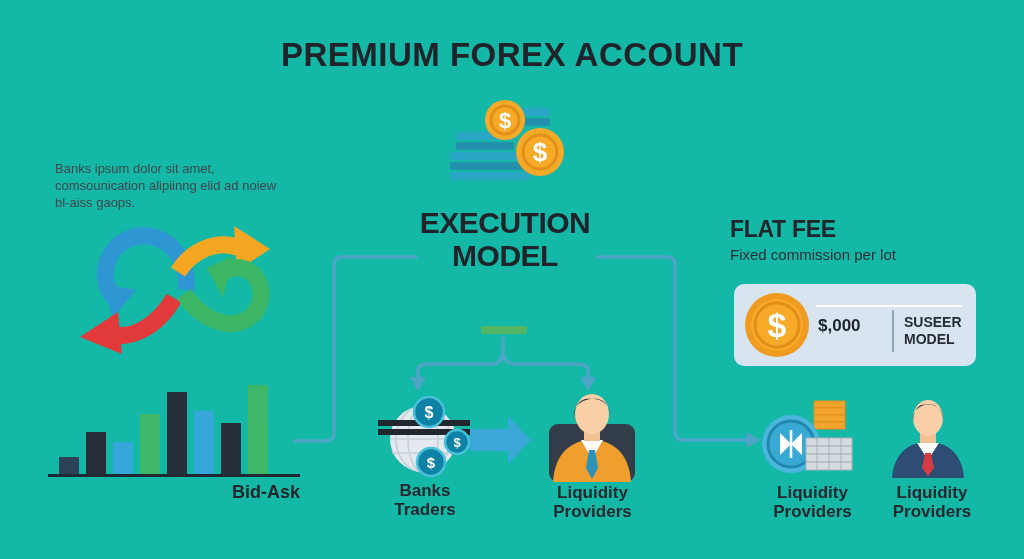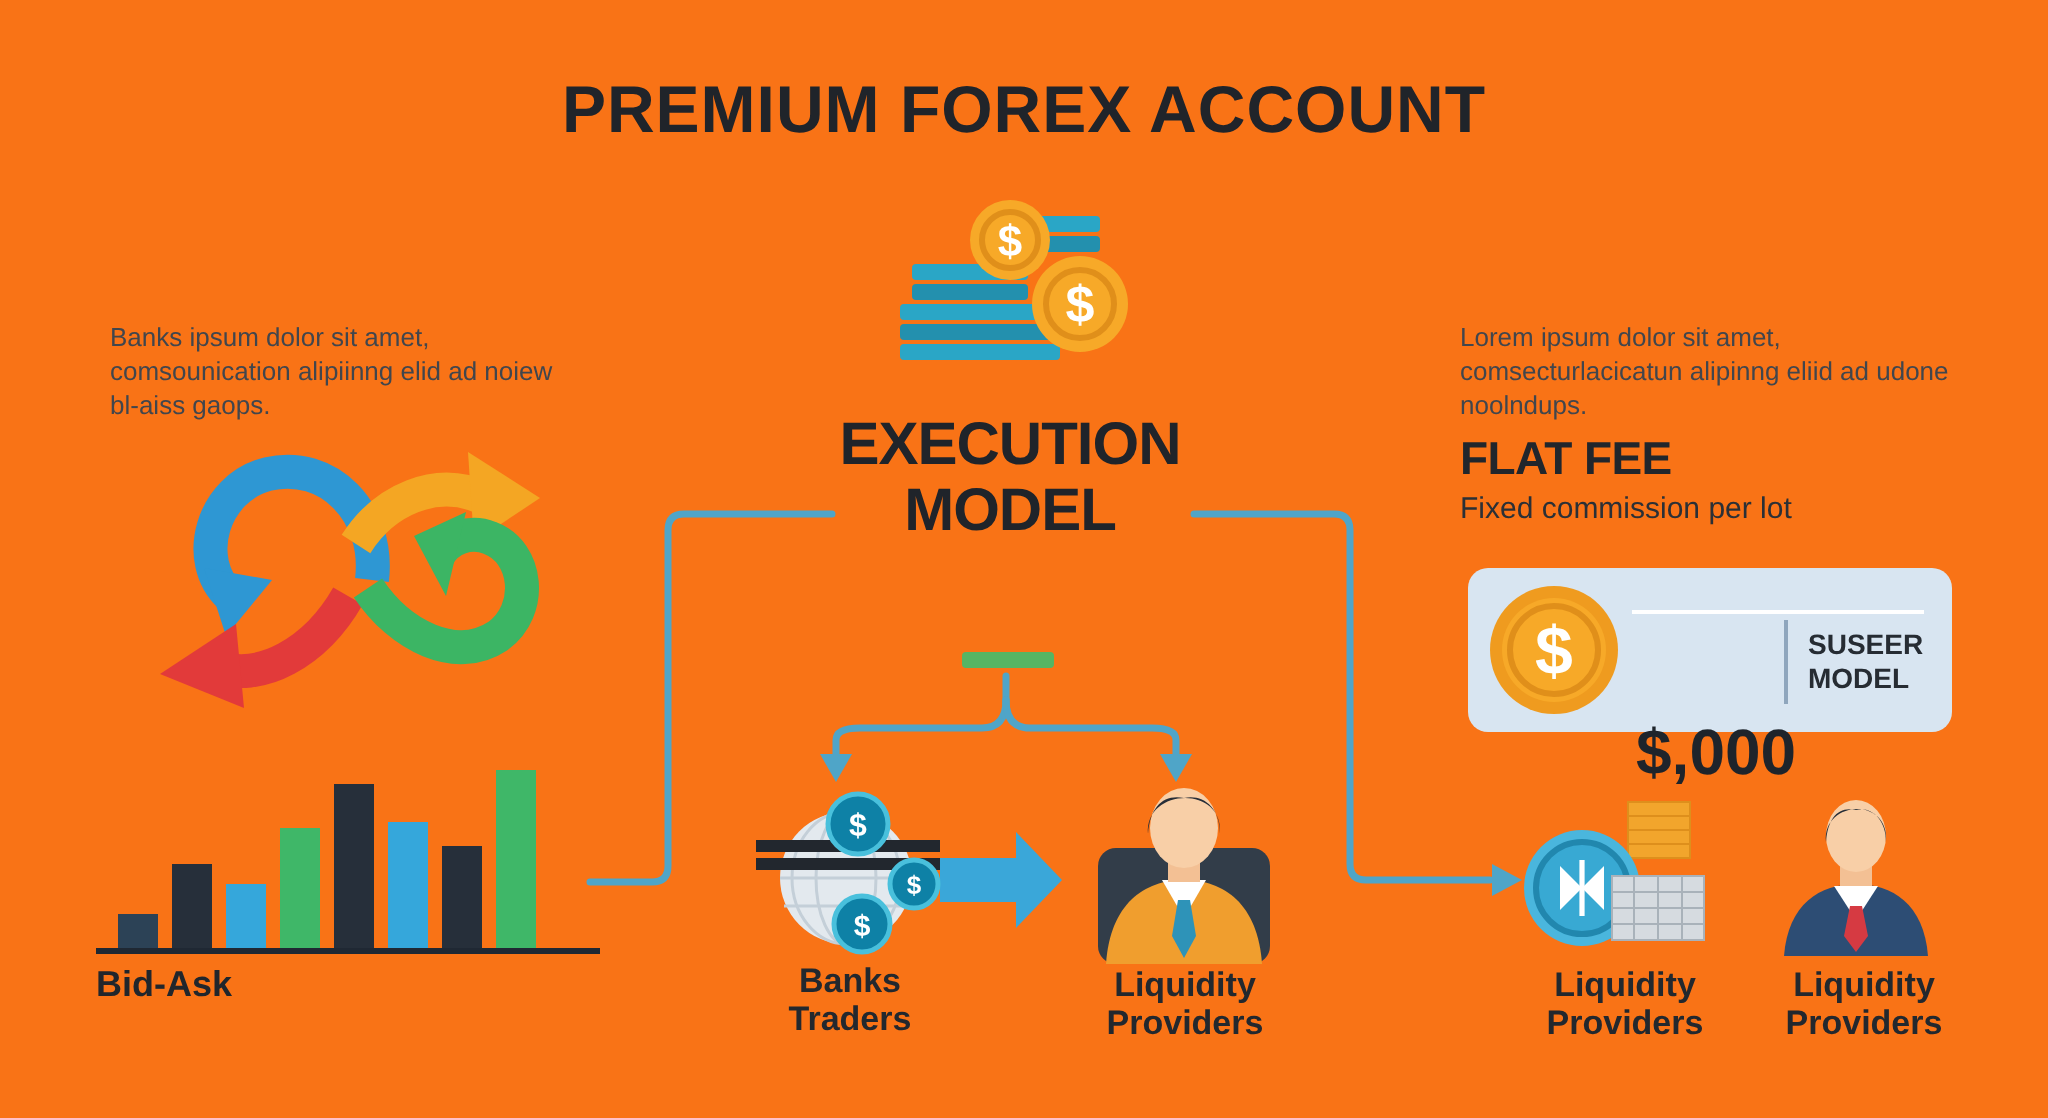--- a/index.html
+++ b/index.html
@@ -1,30 +1,30 @@
 <!DOCTYPE html>
 <html><head>
 <meta charset="utf-8">
 <style>
   html,body{margin:0;padding:0;background:#fff;}
-  #canvas{position:relative;width:1024px;height:559px;background:#f97316;overflow:hidden;
+  #canvas{position:relative;width:1024px;height:559px;background:#14b8a6;overflow:hidden;
           font-family:"Liberation Sans", sans-serif;color:#21262c;}
   .abs{position:absolute;}
   .hd{font-weight:bold;letter-spacing:-0.3px;color:#21262c;}
   #title{left:0;top:36px;width:1024px;text-align:center;font-size:33px;font-weight:bold;
          letter-spacing:0.5px;color:#20242a;}
   
   #left-heading{left:55px;top:124px;font-size:21px;}
   #left-body{left:55px;top:160px;width:238px;font-size:13px;line-height:17px;color:#41464d;}
   #swap-icon{left:58px;top:210px;}
   #chart{left:48px;top:385px;width:252px;height:92px;}
   #bars{position:absolute;left:11px;bottom:3px;display:flex;align-items:flex-end;gap:7px;height:89px;}
   .bar{width:20px;}
   #baseline{position:absolute;left:0;bottom:0;width:252px;height:3px;background:#1f2833;}
-  #chart-label{left:48px;top:482px;width:252px;text-align:left;font-size:18px;font-weight:bold;}
+  #chart-label{left:48px;top:482px;width:252px;text-align:right;font-size:18px;font-weight:bold;}
   
   #coins-icon{left:448px;top:92px;}
   #ecn-heading{left:390px;top:206px;width:230px;text-align:center;font-size:30px;font-weight:bold;
                line-height:33px;color:#20242a;letter-spacing:-0.5px;}
   #ecn-heading span{display:block;}
   #green-bar{left:481px;top:326px;width:46px;height:8px;background:#55b563;border-radius:2px;}
   #flow-svg{left:0;top:0;}
   #banks-icon{left:378px;top:391px;}
   #banks-label{left:370px;top:481px;width:110px;text-align:center;font-size:17px;font-weight:bold;
                line-height:19px;color:#23282e;}
@@ -33,21 +33,21 @@
                line-height:19px;color:#23282e;}
   .two-line span{display:block;}
   
   #right-heading{left:730px;top:124px;font-size:21px;}
   #right-body{left:730px;top:160px;width:252px;font-size:13px;line-height:17px;color:#41464d;}
   #flat-fee{left:730px;top:216px;font-size:23px;}
   #flat-fee-sub{left:730px;top:246px;font-size:15px;color:#2b3036;}
   #fee-card{left:734px;top:284px;width:242px;height:82px;background:#d8e5f1;border-radius:10px;}
   #fee-coin{position:absolute;left:9px;top:6px;}
   #fee-line{position:absolute;left:82px;top:21px;width:146px;height:2px;background:#ffffff;}
-  #fee-amount{position:absolute;left:84px;top:32px;width:68px;font-size:32px;font-weight:bold;color:#1e242b;margin-top:42px;}
+  #fee-amount{position:absolute;left:84px;top:32px;width:68px;font-size:17px;font-weight:bold;color:#1e242b;}
   #fee-divider{position:absolute;left:158px;top:26px;width:2px;height:42px;background:#8fa6bd;}
   #fee-label{position:absolute;left:170px;top:30px;font-size:14px;font-weight:bold;line-height:17px;color:#262c33;}
   #lp-right1-icon{left:757px;top:397px;}
   #lp-right1-label{left:760px;top:483px;width:105px;text-align:center;font-size:17px;font-weight:bold;
                line-height:19px;color:#23282e;}
   #lp-right2-icon{left:888px;top:398px;}
   #lp-right2-label{left:882px;top:483px;width:100px;text-align:center;font-size:17px;font-weight:bold;
                line-height:19px;color:#23282e;}
 </style>
 </head>
@@ -157,21 +157,20 @@
     <rect x="37" y="38" width="16" height="13" fill="#f3c094"></rect>
     <polygon points="42,60 48,60 51,78 45,89 39,78" fill="#2e93b8"></polygon>
     <ellipse cx="45" cy="24" rx="17" ry="20" fill="#f8cfa7"></ellipse>
     <path d="M27,27 C25,4 65,2 63,27 C63,13 54,7 45,9 C35,7 28,13 27,27 Z" fill="#272e38"></path>
   </svg>
   <div id="lp-center-label" class="abs two-line">
     <span>Liquidity</span>
     <span>Providers</span>
   </div>
 
-  <div id="right-body" class="abs">Lorem ipsum dolor sit amet, comsecturlacicatun alipinng eliid ad udone noolndups.</div>
   <div id="flat-fee" class="abs hd">FLAT FEE</div>
   <div id="flat-fee-sub" class="abs">Fixed commission per lot</div>
 
   <div id="fee-card" class="abs">
     <svg id="fee-coin" width="68" height="70" viewBox="0 0 68 70">
       <circle cx="34" cy="35" r="32" fill="#ef9b1f"></circle>
       <circle cx="34" cy="35" r="26" fill="#f7a928"></circle>
       <circle cx="34" cy="35" r="22" fill="none" stroke="#e08f1a" stroke-width="3"></circle>
       <text x="34" y="47" text-anchor="middle" font-size="34" font-weight="bold" fill="#ffffff">$</text>
     </svg>

